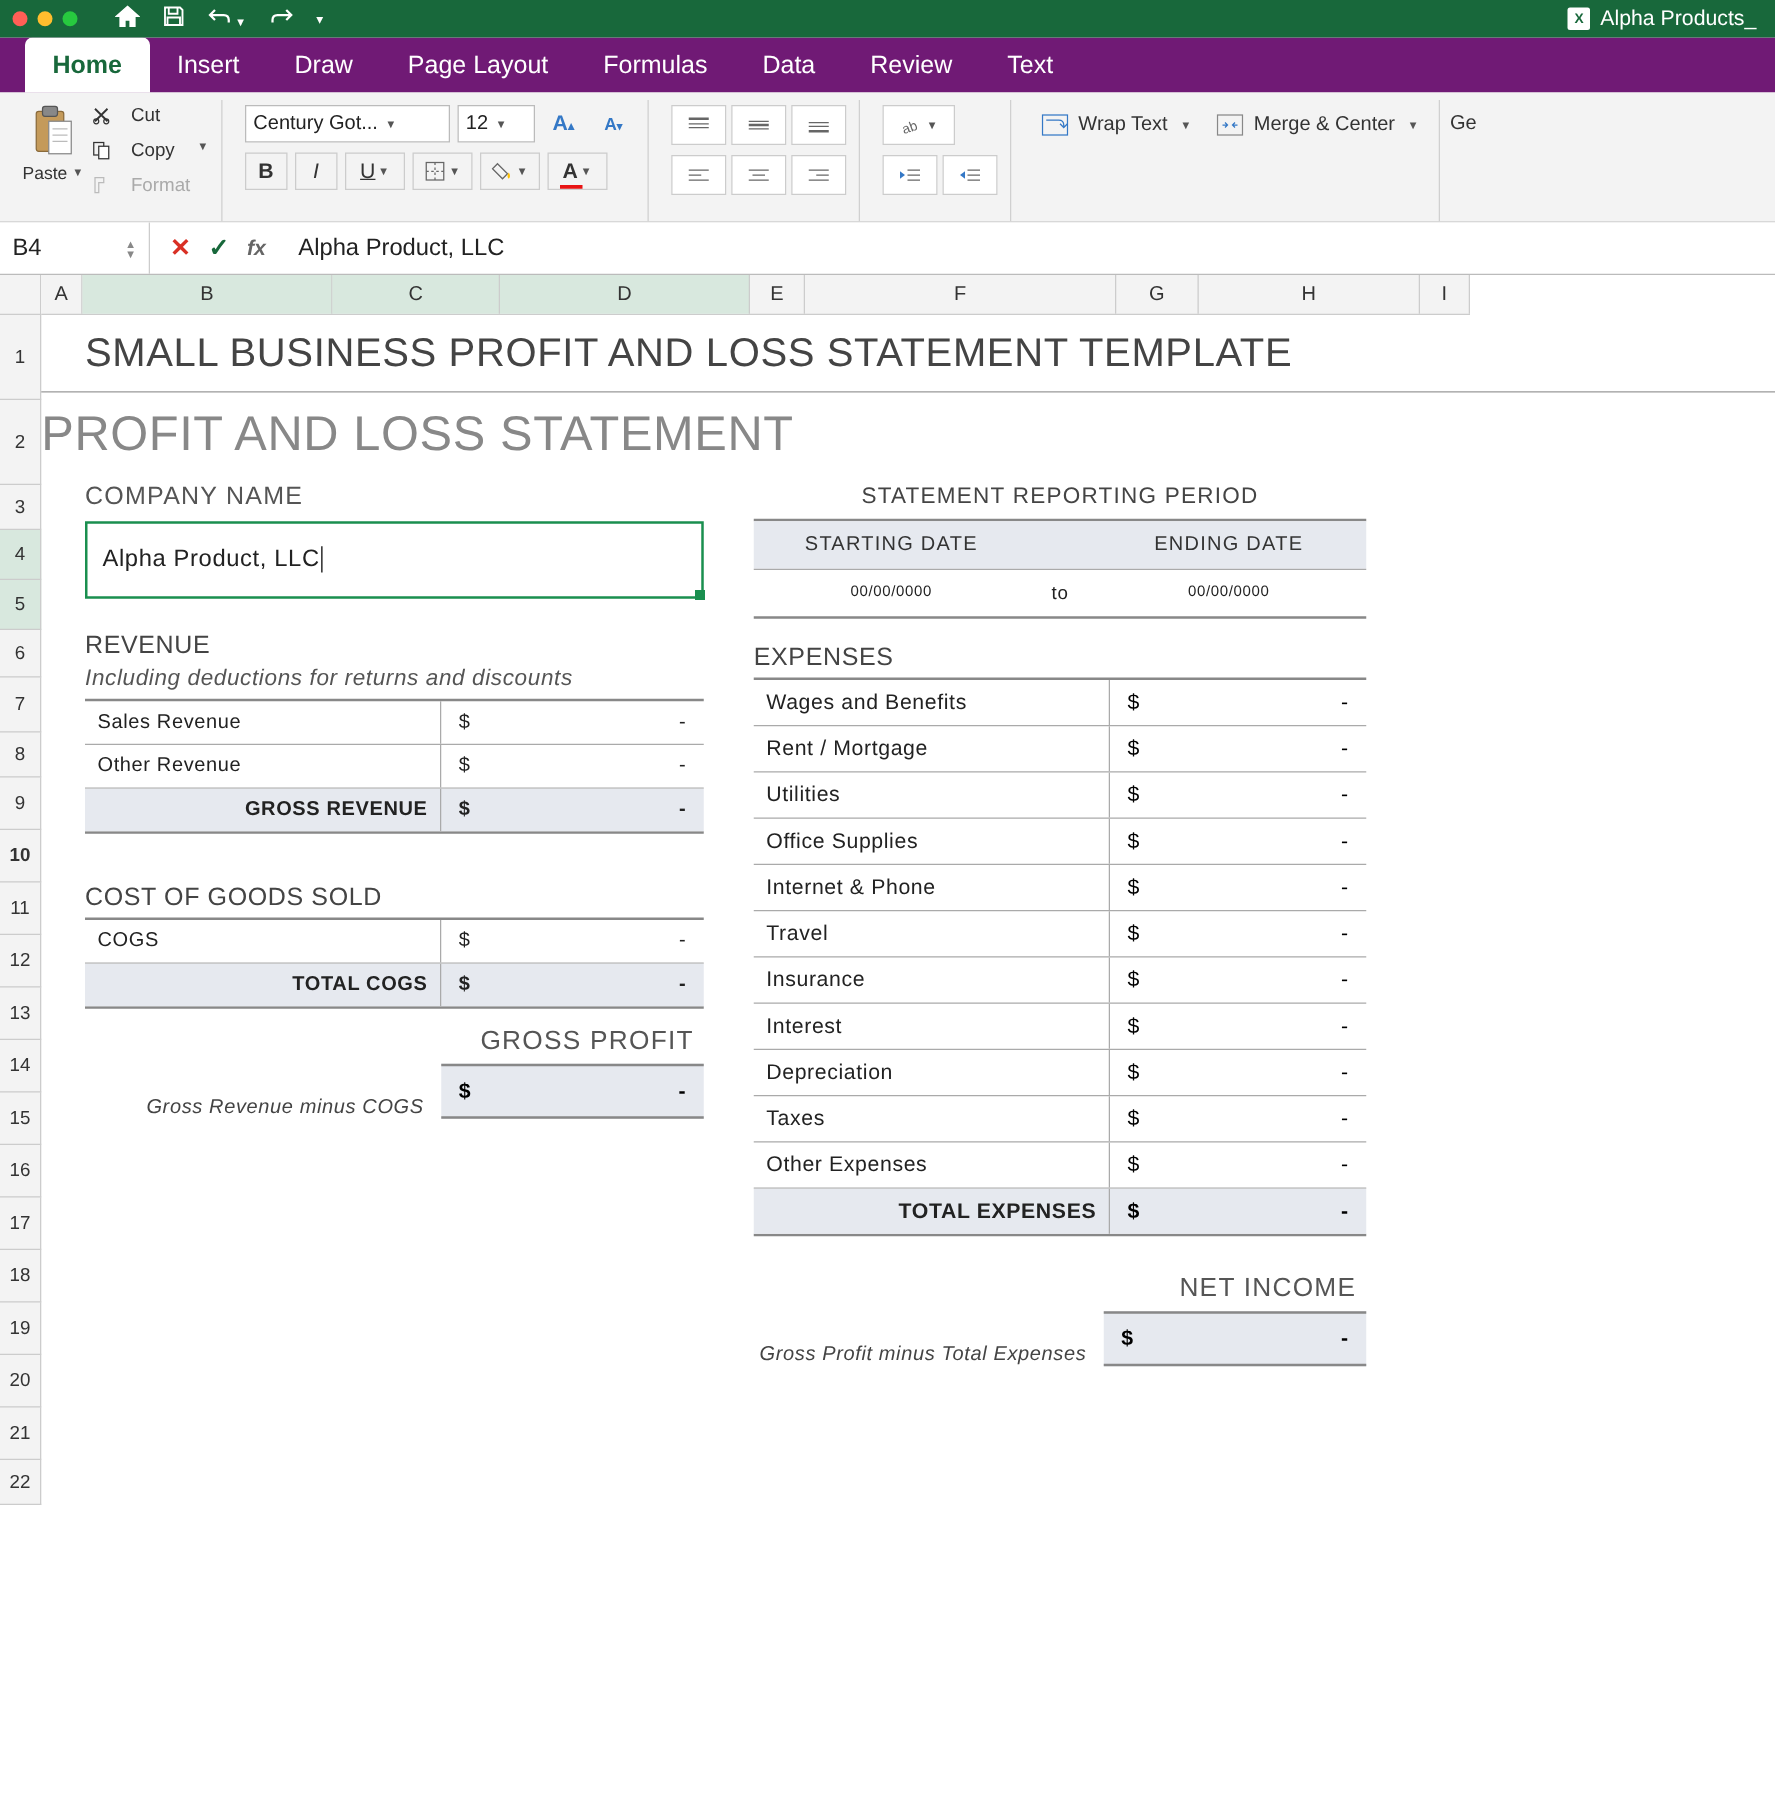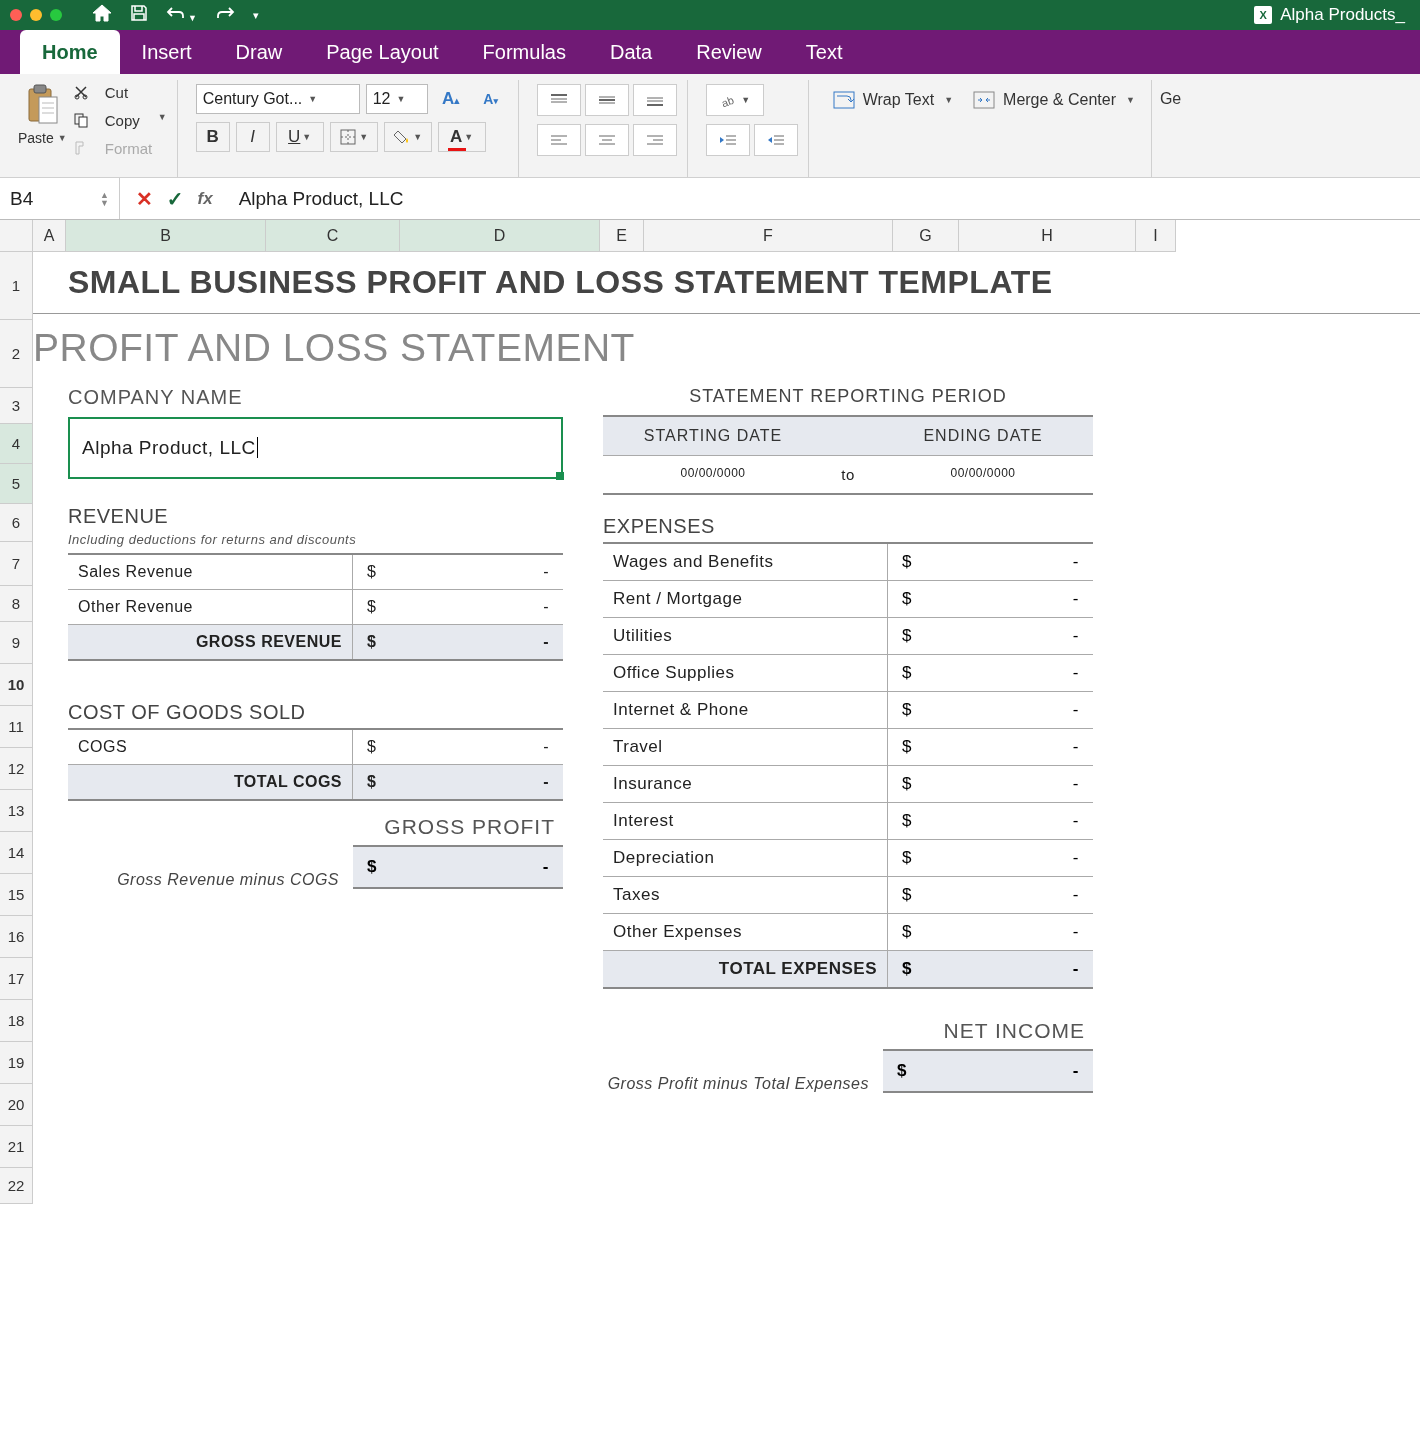--- a/index.html
+++ b/index.html
@@ -51,31 +51,31 @@
 .corner{width:33px;height:32px;background:#f3f3f3;border-right:1px solid #ccc;border-bottom:1px solid #ccc}
 .colhdrs{display:flex;height:32px;background:#f3f3f3;border-bottom:1px solid #ccc}
 .ch{border-right:1px solid #ccc;display:flex;align-items:center;justify-content:center;font-size:16px;color:#333}
 .ch.sel{background:#d8e8de}
 .rowhdrs{display:flex;flex-direction:column;width:33px;background:#f3f3f3}
 .rh{border-bottom:1px solid #ccc;border-right:1px solid #ccc;display:flex;align-items:center;justify-content:center;font-size:15px;color:#333}
 .rh.sel{background:#d8e8de}
 .grid-area{position:relative;flex:1}
 .content{position:absolute;top:0;left:0;right:0;padding:0}
 .century{font-family:"Century Gothic","Avant Garde",Arial,sans-serif;letter-spacing:.5px}
-.page-title{font-size:32px;font-weight:bold;color:#444;padding:12px 0 12px 35px;border-bottom:1px solid #999}
+.page-title{font-size:32px;font-weight:normal;color:#444;padding:12px 0 12px 35px;border-bottom:1px solid #999}
 .subtitle{font-size:39px;color:#888;text-align:left;padding:12px 20px 8px 0;font-weight:300}
 .main-cols{display:flex;gap:40px;padding:0 0 0 35px}
 .lcol{width:495px}
 .rcol{width:490px}
 .label-heading{font-size:20px;color:#555;padding:8px 0;letter-spacing:1px}
 .cell-input{border:2px solid #1a8f4f;padding:18px 12px;font-size:19px;color:#222;margin-bottom:6px;position:relative}
 .cell-input::after{content:"";position:absolute;right:-3px;bottom:-3px;width:8px;height:8px;background:#1a8f4f}
 .cursor{border-right:1px solid #000;padding-right:1px}
 .section-h{font-size:20px;color:#444;padding:20px 0 4px 0;letter-spacing:.5px}
-.subnote{font-style:italic;font-size:13px;color:#555;padding-bottom:6px}
+.subnote{font-style:italic;font-size:18px;color:#555;padding-bottom:6px}
 .tbl{width:100%;border-top:2px solid #888;border-bottom:2px solid #888}
 .tbl .row{display:flex;border-bottom:1px solid #aaa}
 .tbl .row:last-child{border-bottom:none}
 .tbl .cell{padding:8px 10px;font-size:16px;color:#222}
 .tbl .c1{flex:1;border-right:1px solid #aaa}
 .tbl .c2{width:210px;display:flex;justify-content:space-between;padding:8px 14px}
 .tbl .tot{background:#e6e9ef;font-weight:bold}
 .tbl .tot .c1{text-align:right}
 .period-hdr{text-align:center;font-size:18px;color:#444;padding:8px 0;letter-spacing:1px}
 .period-tbl{border-top:2px solid #888;border-bottom:2px solid #888}

